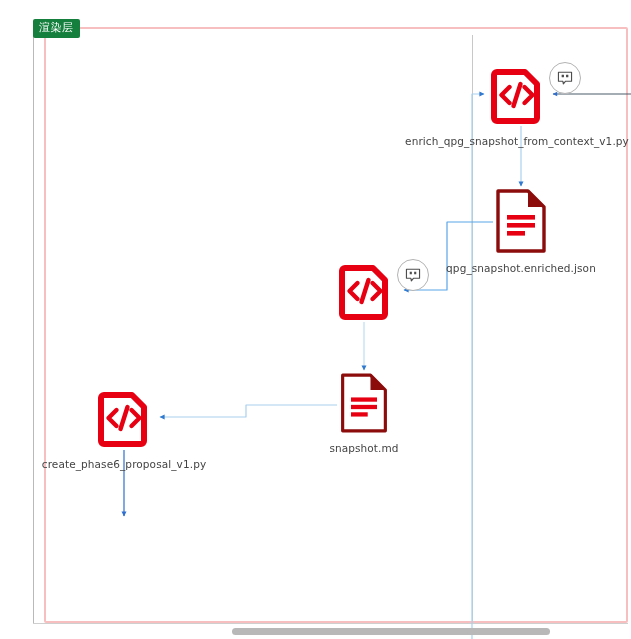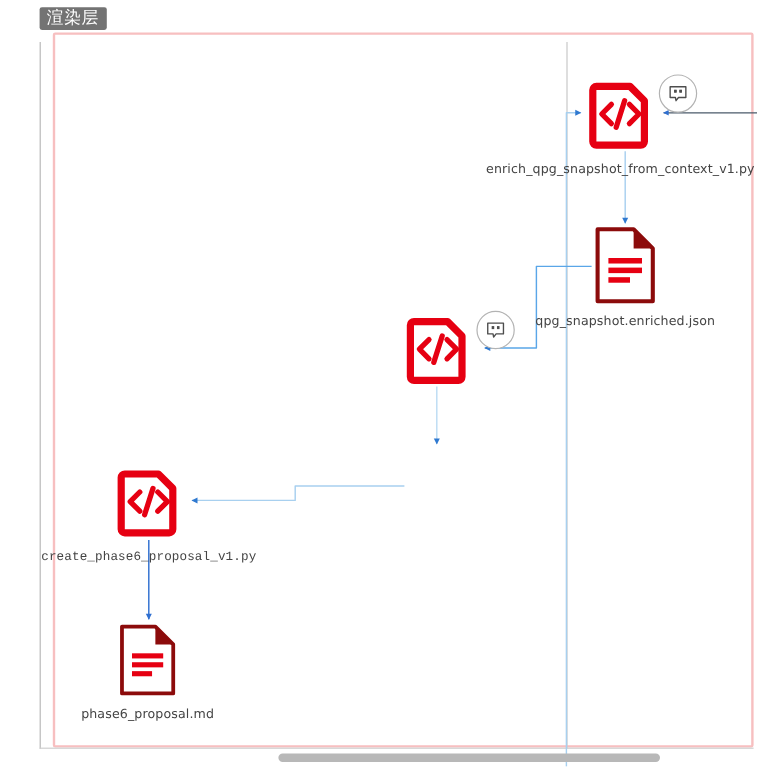--- a/index.html
+++ b/index.html
@@ -16,24 +16,24 @@
     width: 631px;
     height: 639px;
     background: #ffffff;
     overflow: hidden;
   }
 
   
   .layer-badge {
     position: absolute;
     left: 33px;
-    top: 6px;
-    background: #737373;
+    top: 19px;
+    background: #15803d;
     color: #ffffff;
-    font-size: 14px;
+    font-size: 11px;
     line-height: 14px;
     padding: 2px 6px 3px 6px;
     border-radius: 2px;
     letter-spacing: 0.5px;
     white-space: nowrap;
     z-index: 40;
   }
 
   
   .group-frame {
@@ -234,42 +234,42 @@
     </span>
   </div>
   <div class="cbadge" style="left:397px; top:259px;">
     <svg width="18" height="18" viewBox="0 0 22 22" xmlns="http://www.w3.org/2000/svg">
       <path d="M3,4 h16 v11 h-7.5 l-2.5,3.2 l-0.6,-3.2 h-5.4 z" fill="#ffffff" stroke="#4d4d4d" stroke-width="1.4" stroke-linejoin="round"></path>
       <rect x="7" y="7" width="2.6" height="3.1" fill="#4d4d4d"></rect>
       <rect x="12.4" y="7" width="2.6" height="3.1" fill="#4d4d4d"></rect>
     </svg>
   </div>
 
-
-  <div class="node wide" style="left:124px; top:386px;font-family:Liberation Mono, monospace;">
-    <span class="glyph">
-      <svg width="64" height="64" viewBox="0 0 64 64" xmlns="http://www.w3.org/2000/svg">
-        <path d="M12,9 h28 l12,12 v34 a3,3 0 0 1 -3,3 h-37 a3,3 0 0 1 -3,-3 v-43 a3,3 0 0 1 3,-3 z" fill="#ffffff" stroke="#e60012" stroke-width="6" stroke-linejoin="round"></path>
-        <path d="M24.5,24 L16.5,32 L24.5,40" fill="none" stroke="#e60012" stroke-width="4.4" stroke-linecap="round" stroke-linejoin="round"></path>
-        <path d="M39.5,24 L47.5,32 L39.5,40" fill="none" stroke="#e60012" stroke-width="4.4" stroke-linecap="round" stroke-linejoin="round"></path>
-        <path d="M35.5,21 L28.5,43" fill="none" stroke="#e60012" stroke-width="4.4" stroke-linecap="round"></path>
-      </svg>
-    </span>
-    <span class="label">create_phase6_proposal_v1.py</span>
-  </div>
-
-  <div class="node" style="left:123px; top:519px;">
+  <div class="node" style="left:364px; top:372px;">
     <span class="glyph">
       <svg width="52" height="62" viewBox="0 0 56 66" xmlns="http://www.w3.org/2000/svg">
         <path d="M5,3 h30 l16,16 v44 h-46 z" fill="#ffffff" stroke="#8c0b0b" stroke-width="3.4" stroke-linejoin="round"></path>
         <path d="M35,3 l16,16 h-16 z" fill="#8c0b0b"></path>
         <rect x="14" y="27" width="28" height="4.6" fill="#e60012"></rect>
         <rect x="14" y="35" width="28" height="4.6" fill="#e60012"></rect>
         <rect x="14" y="43" width="18" height="4.6" fill="#e60012"></rect>
       </svg>
     </span>
-    <span class="label">phase6_proposal.md</span>
-  </div>
+    <span class="label">snapshot.md</span>
+  </div>
+
+  <div class="node wide" style="left:124px; top:386px;">
+    <span class="glyph">
+      <svg width="64" height="64" viewBox="0 0 64 64" xmlns="http://www.w3.org/2000/svg">
+        <path d="M12,9 h28 l12,12 v34 a3,3 0 0 1 -3,3 h-37 a3,3 0 0 1 -3,-3 v-43 a3,3 0 0 1 3,-3 z" fill="#ffffff" stroke="#e60012" stroke-width="6" stroke-linejoin="round"></path>
+        <path d="M24.5,24 L16.5,32 L24.5,40" fill="none" stroke="#e60012" stroke-width="4.4" stroke-linecap="round" stroke-linejoin="round"></path>
+        <path d="M39.5,24 L47.5,32 L39.5,40" fill="none" stroke="#e60012" stroke-width="4.4" stroke-linecap="round" stroke-linejoin="round"></path>
+        <path d="M35.5,21 L28.5,43" fill="none" stroke="#e60012" stroke-width="4.4" stroke-linecap="round"></path>
+      </svg>
+    </span>
+    <span class="label">create_phase6_proposal_v1.py</span>
+  </div>
+
 
   <div class="hscrollbar-track"></div>
   <div class="hscrollbar-thumb"></div>
 
 </div>
 
 </body></html>

